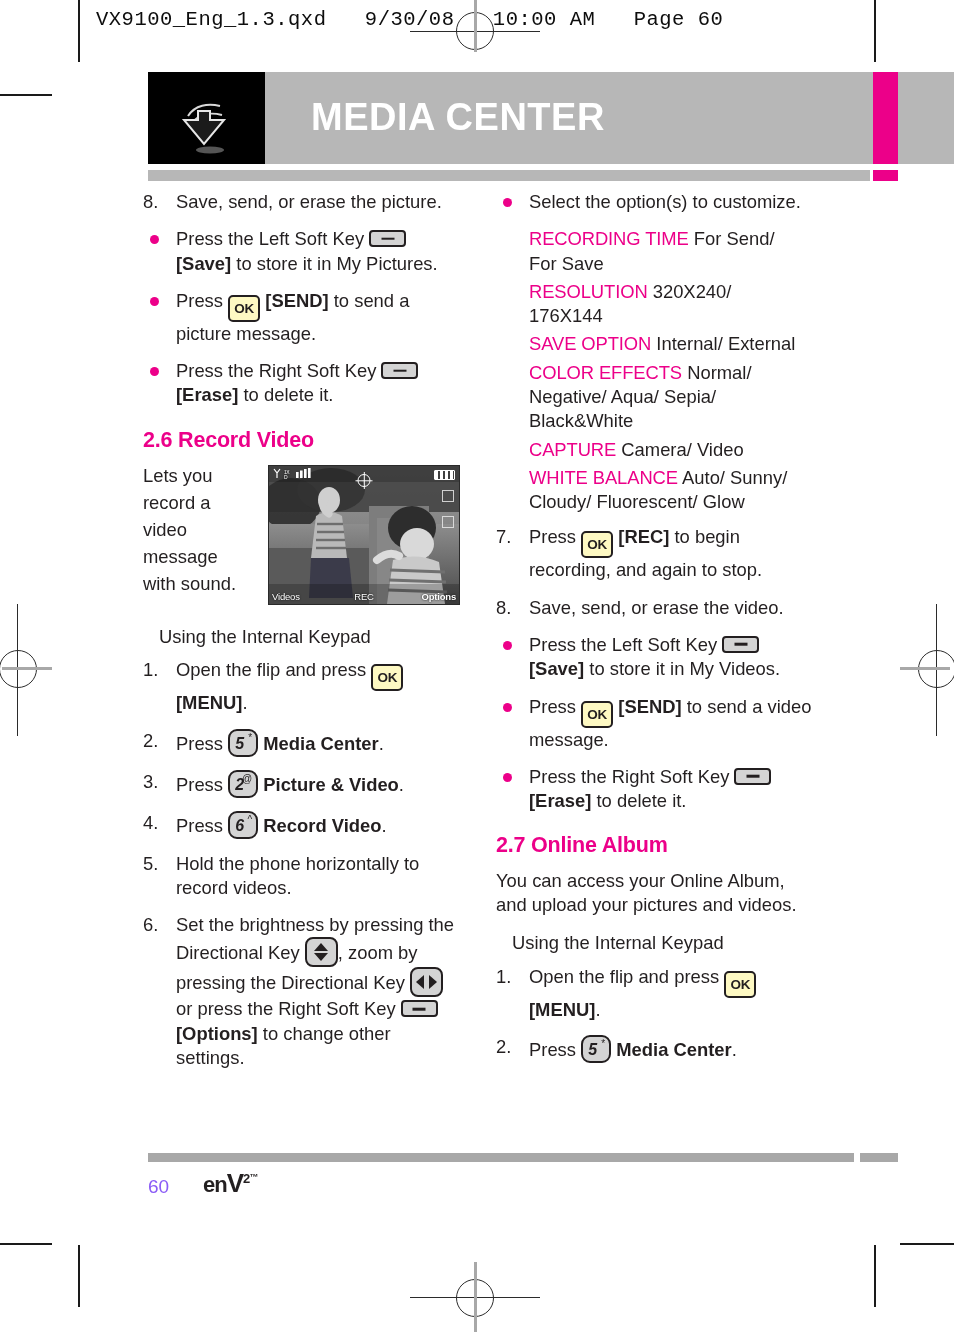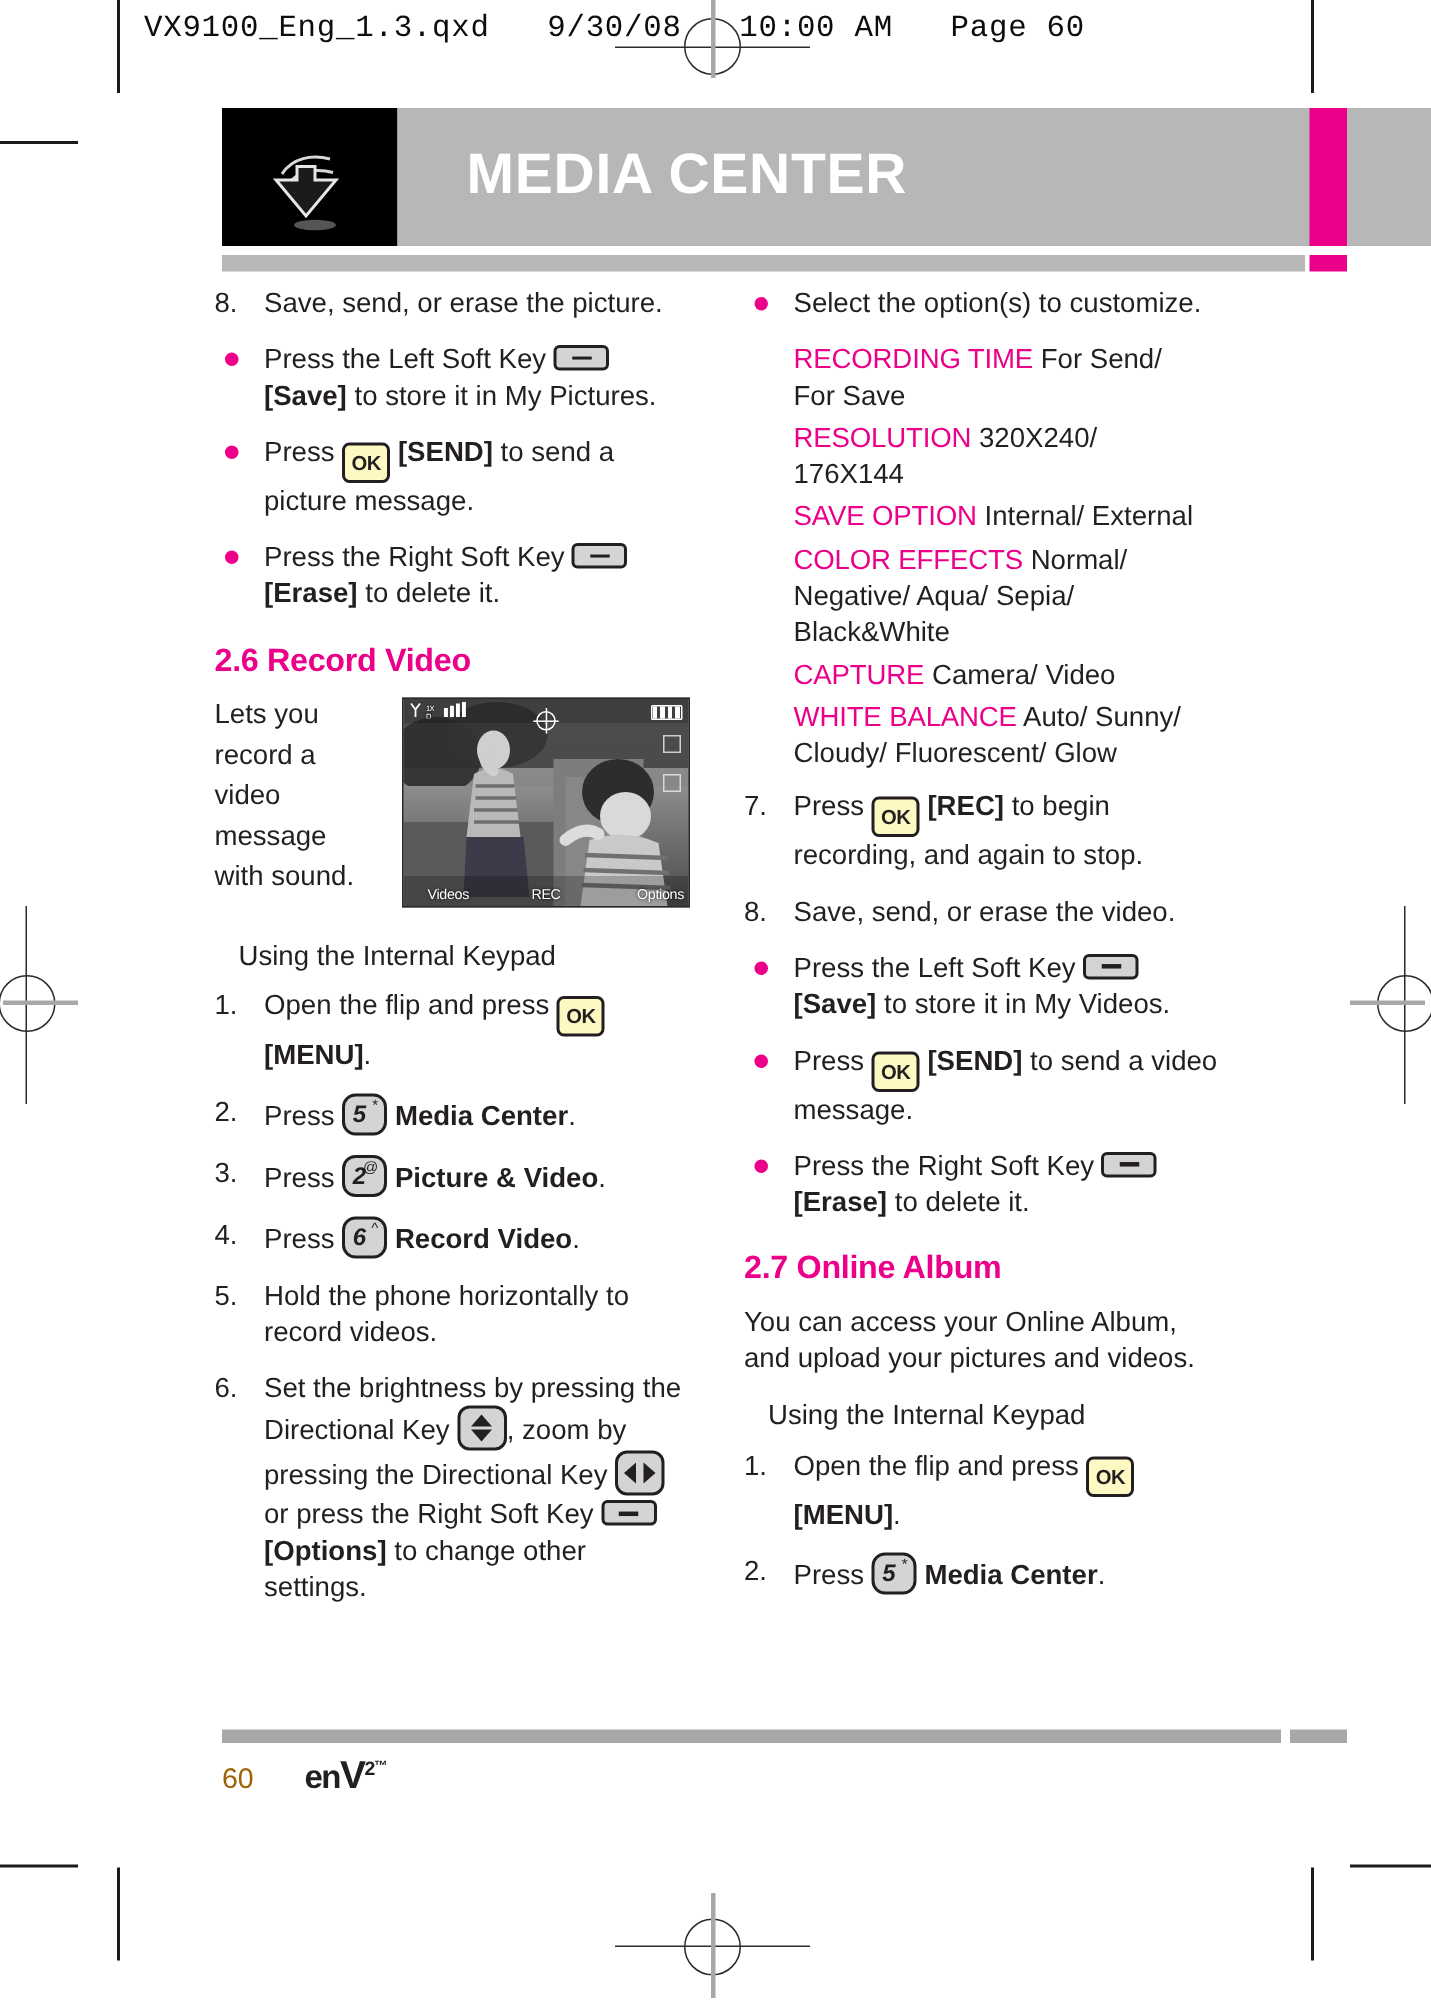--- a/index.html
+++ b/index.html
@@ -247,23 +247,23 @@
   }
   .shot-label {
     position: absolute;
     bottom: 1px;
     font-size: 9.5px;
     color: #ffffff;
     font-family: "Liberation Sans", sans-serif;
     text-shadow: 0 0 2px #000;
     letter-spacing: -0.2px;
   }
-  .shot-label.left { left: 16px; }
+  .shot-label.left { left: 3px; }
   .shot-label.center { left: 50%; transform: translateX(-50%); }
-  .shot-label.right { right: 3px; }
+  .shot-label.right { right: 3px; font-weight: bold; }
   .shot-status-left {
     position: absolute; left: 3px; top: 2px;
     font-size: 9px; color: #fff; letter-spacing: -0.5px;
     text-shadow: 0 0 2px #000;
   }
   .shot-batt {
     position: absolute; right: 4px; top: 4px;
     width: 21px; height: 10px;
     border: 1.4px solid #fff;
     border-radius: 1px;
@@ -296,21 +296,21 @@
   .footer-rule-gray {
     position: absolute; left: 148px; top: 1153px; width: 706px; height: 9px;
     background: #a8a8a8;
   }
   .footer-rule-gray2 {
     position: absolute; left: 860px; top: 1153px; width: 38px; height: 9px;
     background: #a8a8a8;
   }
   .pagenum {
     position: absolute; left: 148px; top: 1176px;
-    font-size: 19px; color: #a16207;
+    font-size: 19px; color: #8b5cf6;
   }
   .logo {
     position: absolute; left: 203px; top: 1168px;
     color: #231f20;
     font-size: 26px;
     font-weight: bold;
     letter-spacing: -1px;
     font-family: "Liberation Sans", sans-serif;
   }
   .logo .lg-small { font-size: 22px; }

